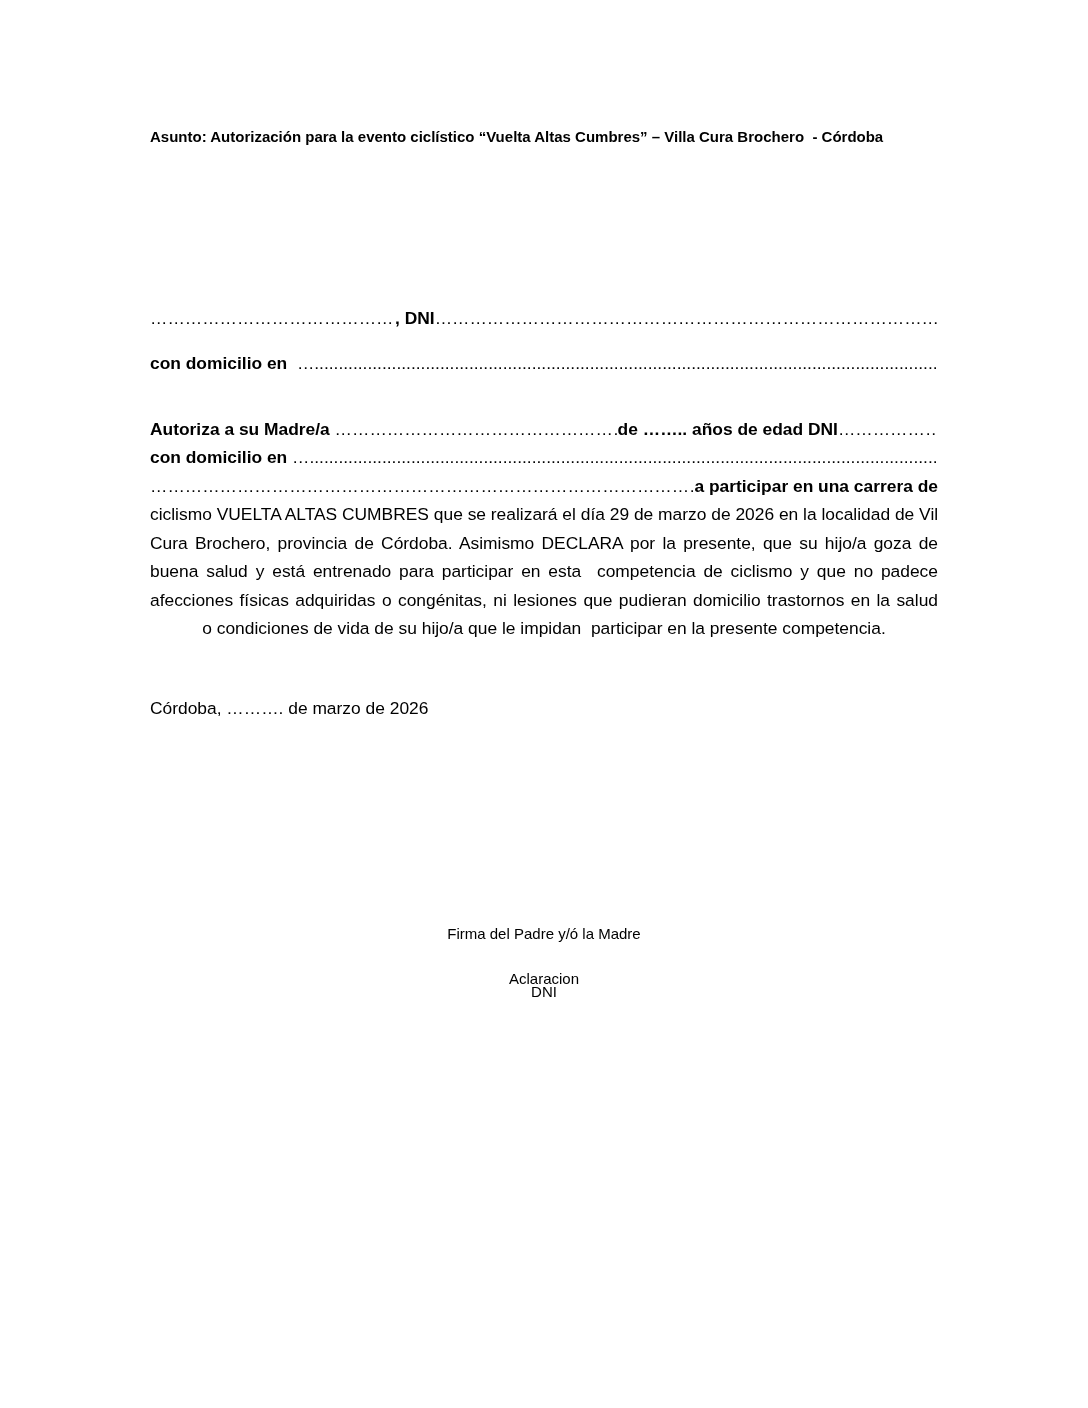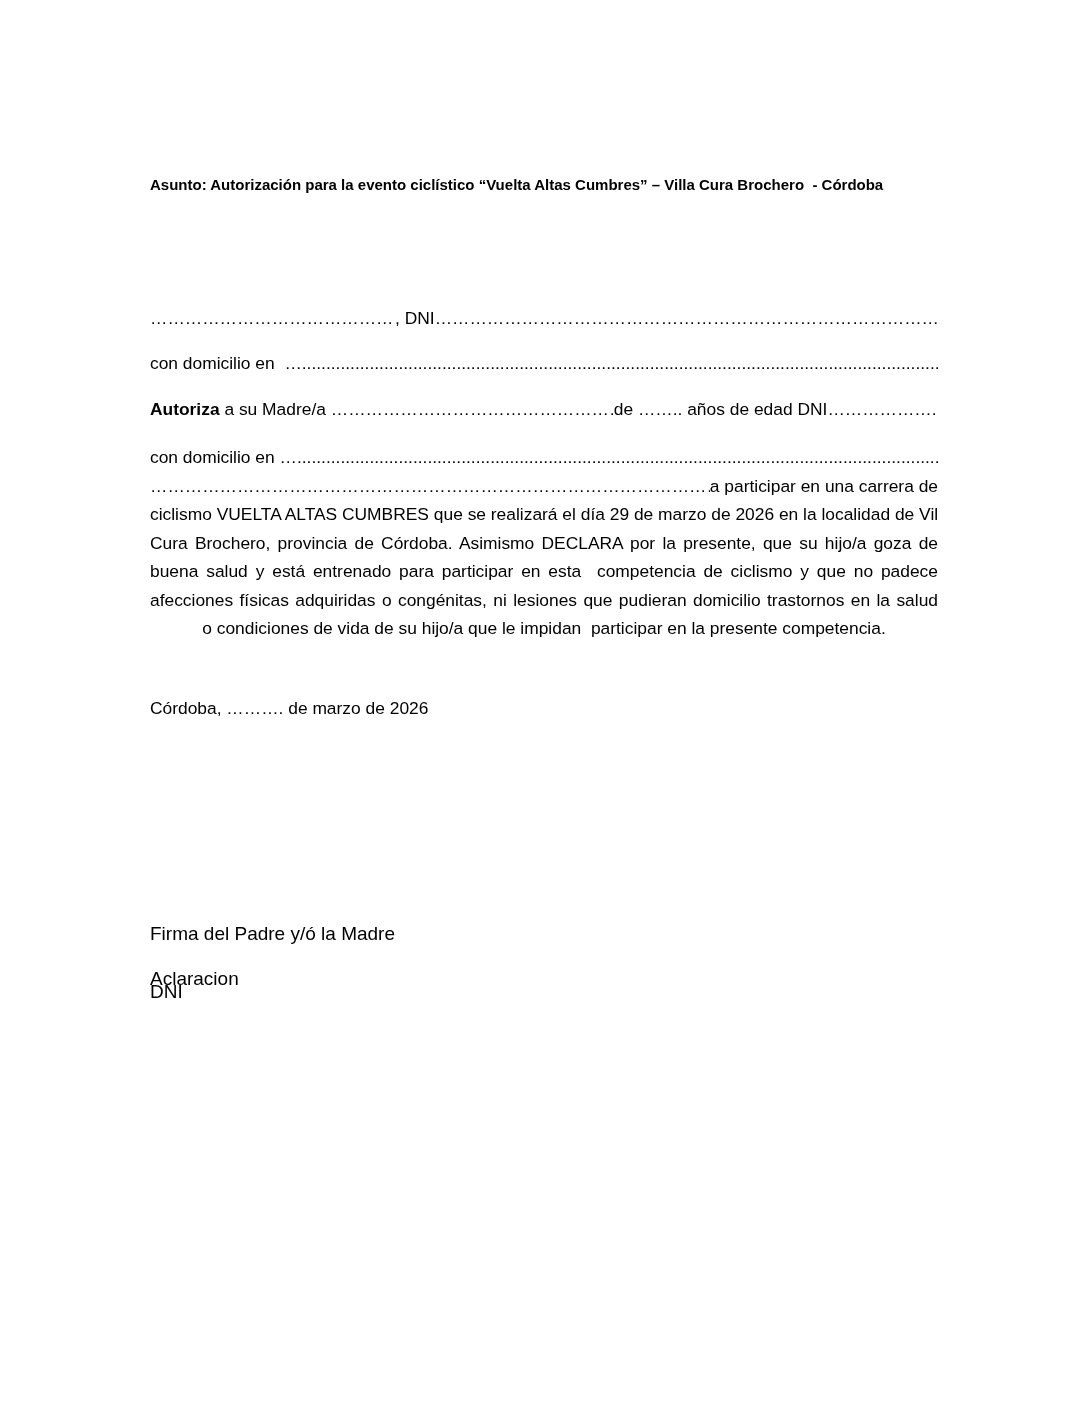--- a/index.html
+++ b/index.html
@@ -20,38 +20,38 @@
     position: absolute;
     left: 150px;
     width: 788px;
   }
   .title {
     font-size: 15px;
     font-weight: bold;
     line-height: 22px;
     white-space: nowrap;
     overflow: hidden;
-    margin-top: 48px;
   }
   .bodytext {
     font-size: 17.4px;
     line-height: 24px;
   }
   
   .fill {
     display: flex;
     align-items: baseline;
     white-space: pre;
     overflow: hidden;
   }
   .seg {
     flex: 0 0 auto;
     white-space: pre;
+    font-weight: bold;
   }
-  .seg.bold { font-weight: bold; }
+  .seg.bold { font-weight: bold; margin-top: 20px; }
   .dots {
     overflow: hidden;
     white-space: pre;
   }
   .dots.grow { flex: 1 1 0; }
   .dots.fixed-a { flex: 0 0 245px; width: 245px; }
   .dots.fixed-b { flex: 0 0 283px; width: 283px; }
   
   .prow {
     height: 28.5px;
@@ -63,23 +63,24 @@
   .prow.just {
     text-align: justify;
     text-align-last: justify;
     white-space: nowrap;
   }
   .prow.last {
     white-space: nowrap;
     text-align: center;
   }
   .sig {
-    font-size: 19px;
+    font-size: 15px;
     line-height: 24px;
     white-space: nowrap;
+    text-align: center;
   }
 </style>
 </head>
 <body>
 
 <div class="page">
 
   <div class="abs title" style="top:126px">Asunto: Autorización para la evento ciclístico “Vuelta Altas Cumbres” – Villa Cura Brochero&nbsp; - Córdoba</div>
 
   <div class="abs bodytext fill" style="top:306px">

